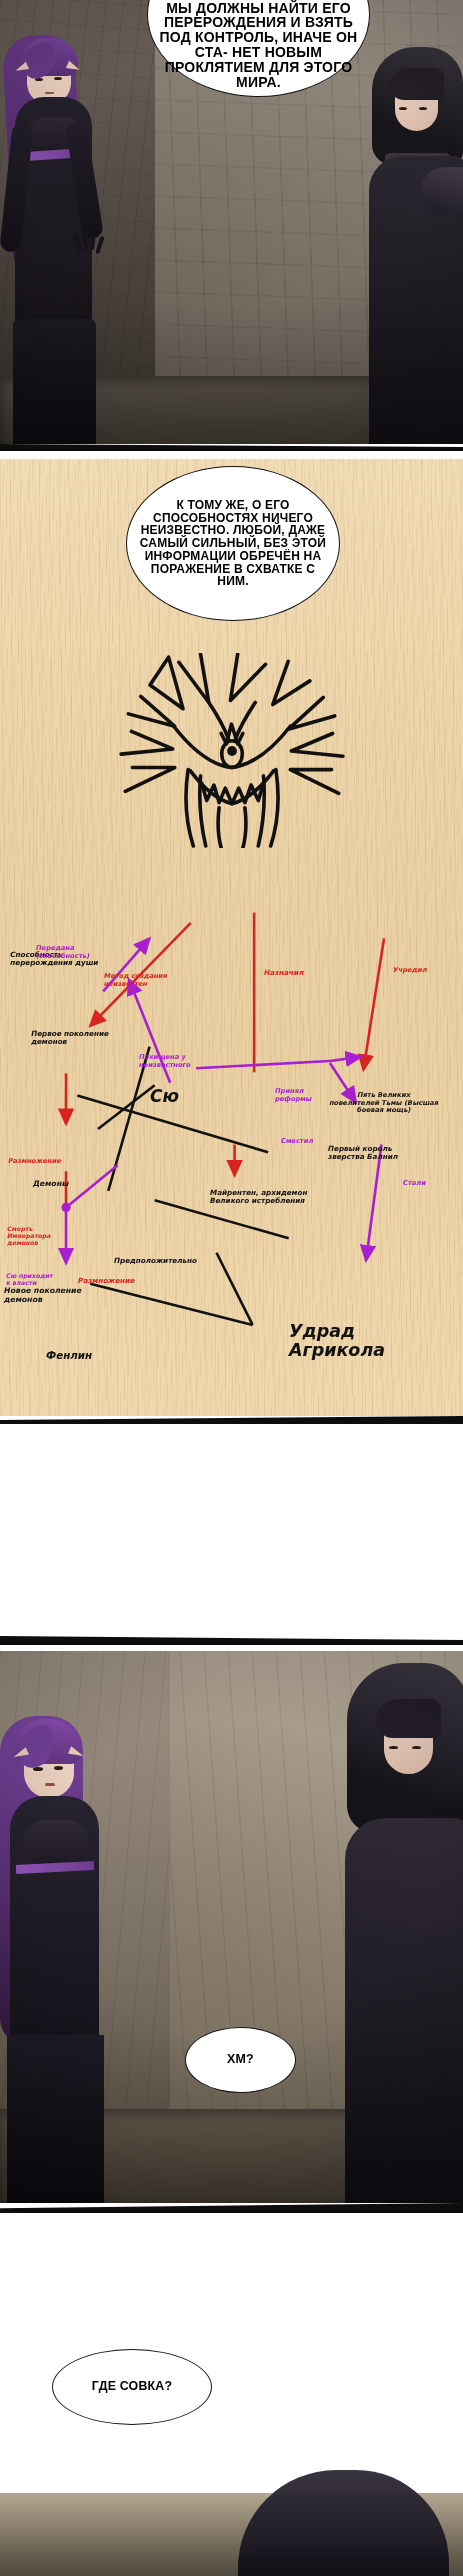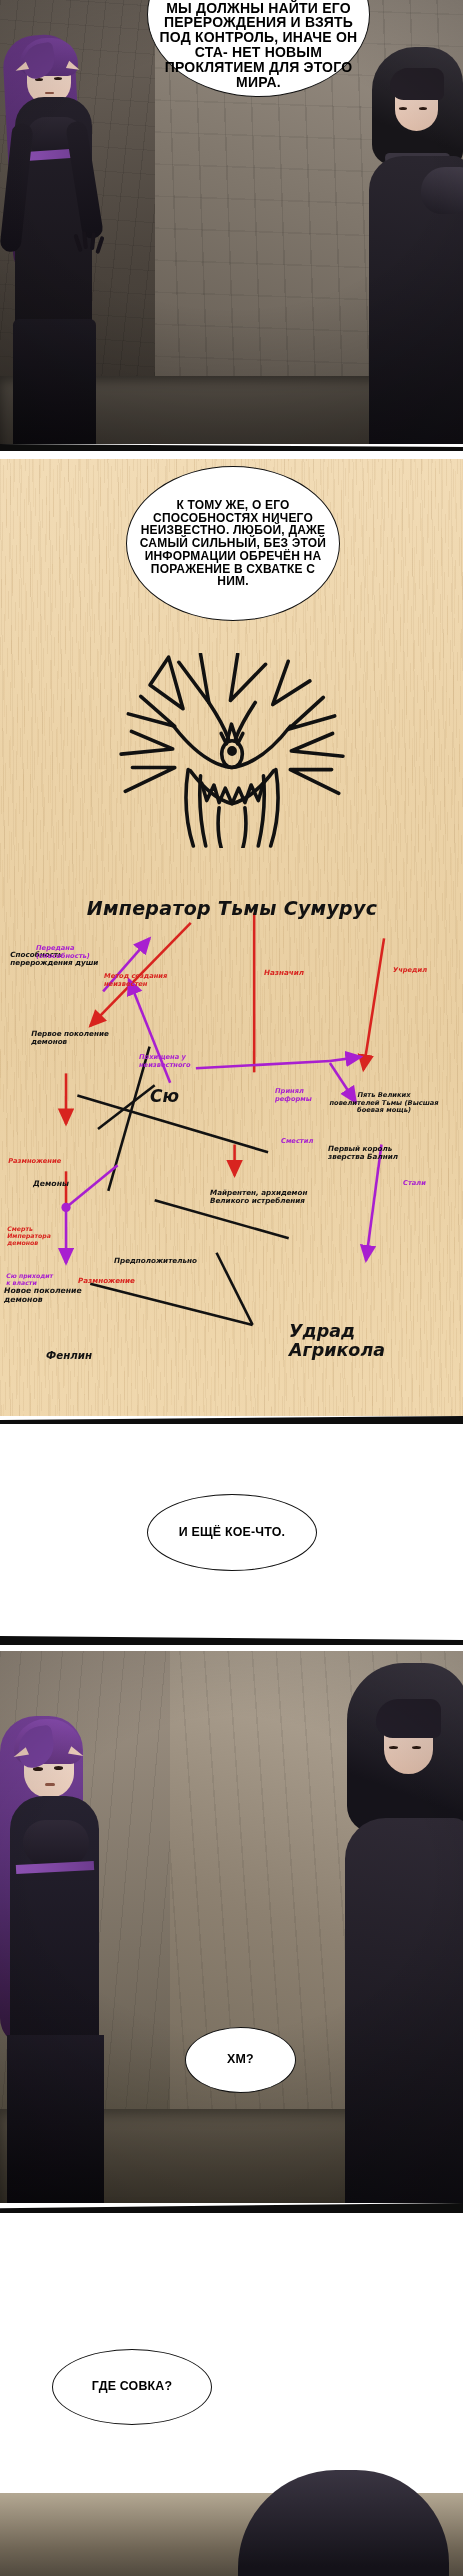--- a/index.html
+++ b/index.html
@@ -328,21 +328,20 @@
       <line x1="175" y1="1600" x2="490" y2="1680" stroke="#121212"></line>
       <line x1="420" y1="1540" x2="490" y2="1680" stroke="#121212"></line>
       <line x1="300" y1="1438" x2="560" y2="1512" stroke="#121212"></line>
 
       <line x1="740" y1="1330" x2="710" y2="1555" stroke="#a81fd0" marker-end="url(#ap)"></line>
 
       <line x1="455" y1="1330" x2="455" y2="1390" stroke="#d8241f" marker-end="url(#ar)"></line>
     </g>
   </svg>
 
-  <div class="dg-title">Император Тьмы Сумурус</div>
 
   <div class="lbl black" style="left:10.3px; top:951px; width:108px; font-size:7.2px;">Способность
 перерождения души</div>
 
   <div class="lbl black" style="left:5.2px; top:1030px; width:98px; font-size:7.2px;margin-left:26px;">Первое поколение
 демонов</div>
 
   <div class="lbl black" style="left:150px; top:1087px; font-size:17px;">Сю</div>
 
   <div class="lbl black" style="left:312px; top:1092px; width:144px; font-size:6.7px; text-align:center;font-style:italic;">Пять Великих
@@ -396,23 +395,20 @@
   <div class="lbl purp" style="left:6.2px; top:1272px; width:67px; font-size:6.2px;">Сю приходит
 к власти</div>
 
   <div class="lbl red" style="left:78px; top:1277px; font-size:7.2px;">Размножение</div>
 
   <div class="sep" style="top:1416px; height:23px;">
     <div class="wedge" style="left:0; top:0; width:464px; height:8.2px; clip-path:polygon(0 4.1px,100% 0,100% 8.2px,0 8.2px);"></div>
   </div>
 
   <div class="panel p3"></div>
-  <div class="bubble ellipse b3">
-    <span class="txt">И ЕЩЁ КОЕ-ЧТО.</span>
-  </div>
 
   <div class="sep" style="top:1636px; height:20.6px;">
     <div class="wedge" style="left:0; top:0; width:464px; height:9.3px; clip-path:polygon(0 0,100% 4.1px,100% 9.3px,0 9.3px);"></div>
   </div>
 
   <div class="panel p4">
     <div class="p4-bgL"></div>
     <div class="p4-bgR"></div>
     <div class="p4-floor"></div>
 

